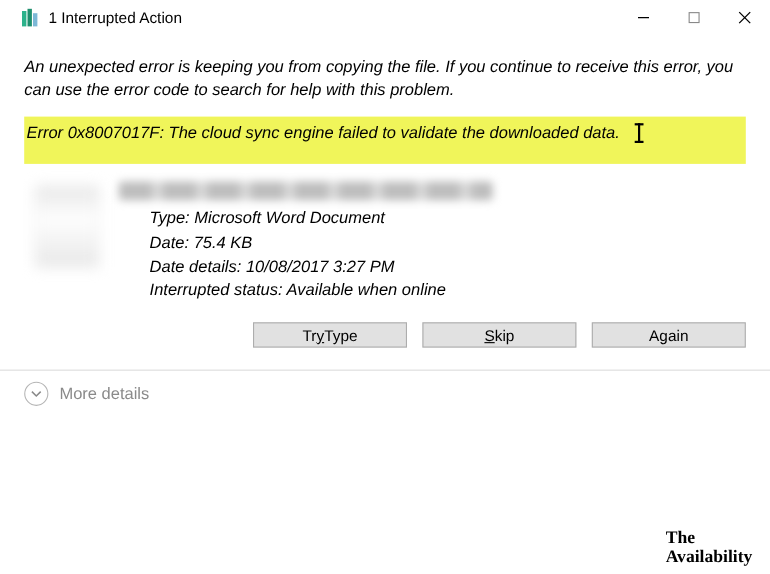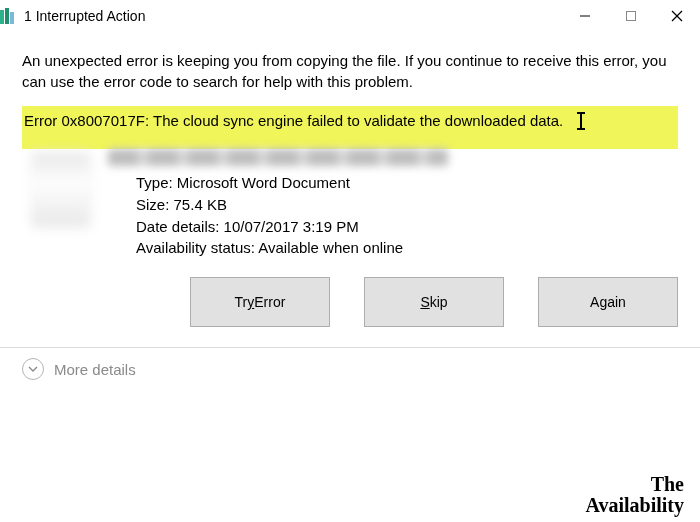--- a/index.html
+++ b/index.html
@@ -9,21 +9,21 @@
       background: #fff;
       width: 700px;
       height: 522px;
       position: relative;
       color: #000;
     }
     .titlebar {
       display: flex;
       align-items: center;
       height: 32px;
-      padding: 0 0 0 0;
+      padding: 0 0 0 20px;
       border-bottom: 0;
       text-align: right;
     }
     .titlebar-icon {
       width: 16px;
       height: 16px;
       margin-right: 8px;
       display: flex;
       gap: 1px;
     }
@@ -37,32 +37,33 @@
       width: 46px;
       height: 32px;
       display: flex;
       align-items: center;
       justify-content: center;
       color: #000;
     }
     .sys-btn svg { width: 12px; height: 12px; }
     .content {
       padding: 18px 22px 0 22px;
+      font-style: italic;
     }
     .desc-text {
       font-size: 15px;
       line-height: 1.4;
       margin-bottom: 14px;
     }
     .error-highlight {
       background: #f0f55a;
       padding: 4px 2px 18px 2px;
       font-size: 15px;
       line-height: 1.4;
-      margin-bottom: 0;
+      margin-bottom: 16px;
     }
     .file-block {
       display: flex;
       gap: 18px;
       margin-bottom: 18px;
       padding-left: 10px;
     }
     .file-thumb {
       width: 58px;
       height: 74px;
@@ -88,30 +89,29 @@
     .meta-label { }
     .button-row {
       display: flex;
       justify-content: flex-end;
       gap: 14px;
       padding: 0 22px 14px 0;
       margin-top: 2px;
     }
     .win-btn {
       min-width: 140px;
-      height: 50px;
+      height: 23px;
       background: #e1e1e1;
       border: 1px solid #adadad;
       font-family: inherit;
       font-size: 14px;
       cursor: pointer;
       display: flex;
       align-items: center;
       justify-content: center;
-      margin-left: 20px;
     }
     .win-btn .ul { text-decoration: underline; }
     .sep {
       border-top: 1px solid #dcdcdc;
       margin-top: 6px;
     }
     .footer {
       display: flex;
       align-items: center;
       padding: 10px 22px;
@@ -129,24 +129,24 @@
     }
     .chevron-circle svg { width: 10px; height: 10px; }
     .more-details {
       color: #8a8a8a;
       font-size: 15px;
     }
     .watermark {
       position: absolute;
       right: 16px;
       bottom: 6px;
-      text-align: right;
+      text-align: left;
       font-family: Georgia, 'Times New Roman', serif;
       font-weight: bold;
-      font-size: 20px;
+      font-size: 16px;
       line-height: 1.05;
       color: #000;
     }
     .cursor-ibeam {
       position: absolute;
       left: 577px;
       top: 112px;
       width: 8px;
       height: 18px;
       pointer-events: none;
@@ -205,40 +205,40 @@
 
   <div class="file-block">
     <div class="file-thumb"></div>
     <div class="file-meta">
       <div class="file-name-blur"></div>
       <div class="meta-line">
         <span class="meta-label">Type:</span>
         <span>Microsoft Word Document</span>
       </div>
       <div class="meta-line">
-        <span class="meta-label">Size:</span>
+        <span class="meta-label">Date:</span>
         <span>75.4 KB</span>
       </div>
       <div class="meta-line">
         <span class="meta-label">Date details:</span>
-        <span>10/07/2017 3:19 PM</span>
-      </div>
-      <div class="meta-line">
-        <span class="meta-label">Availability status:</span>
+        <span>10/08/2017 3:27 PM</span>
+      </div>
+      <div class="meta-line">
+        <span class="meta-label">Interrupted status:</span>
         <span>Available when online</span>
       </div>
     </div>
   </div>
 </div>
 
 <div class="button-row">
   <button class="win-btn">
     <span>Tr</span>
       <span class="ul">y</span>
-      <span> Error</span>
+      <span> Type</span>
   </button>
   <button class="win-btn">
     <span class="ul">S</span>
       <span>kip</span>
   </button>
   <button class="win-btn">
     <span>Again</span>
   </button>
 </div>
 

